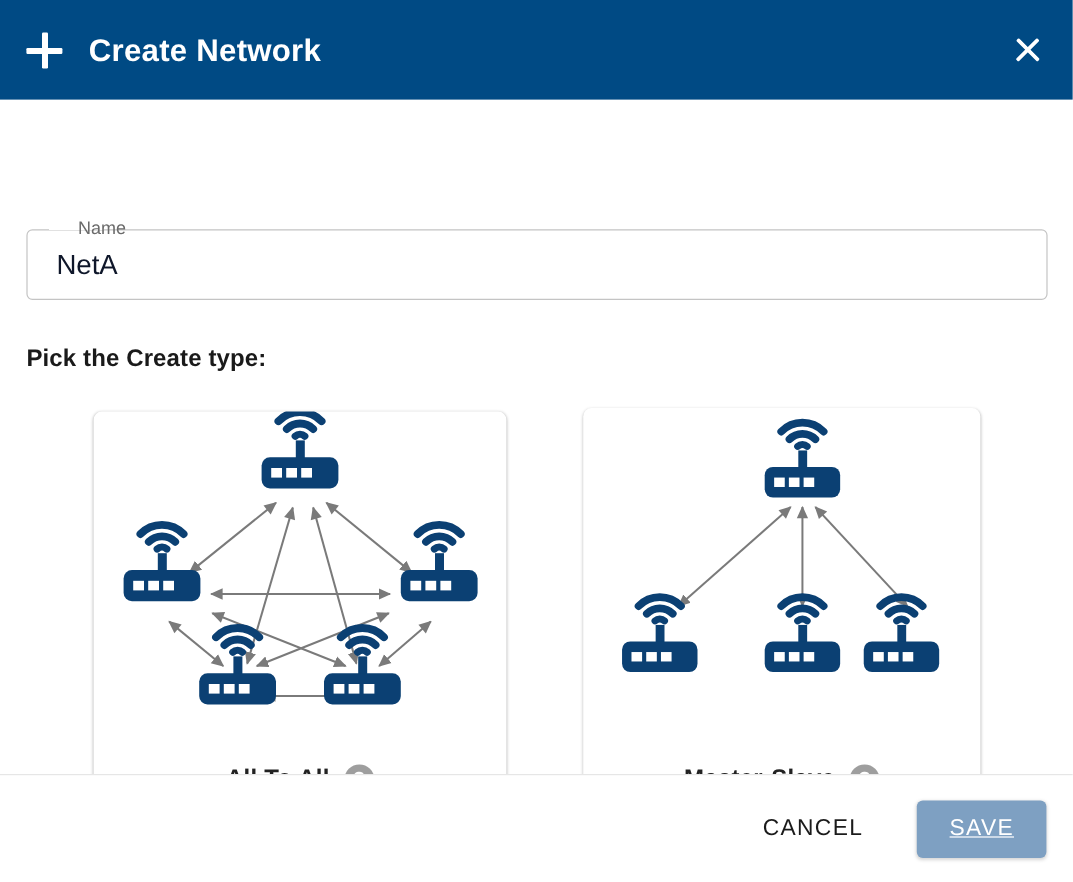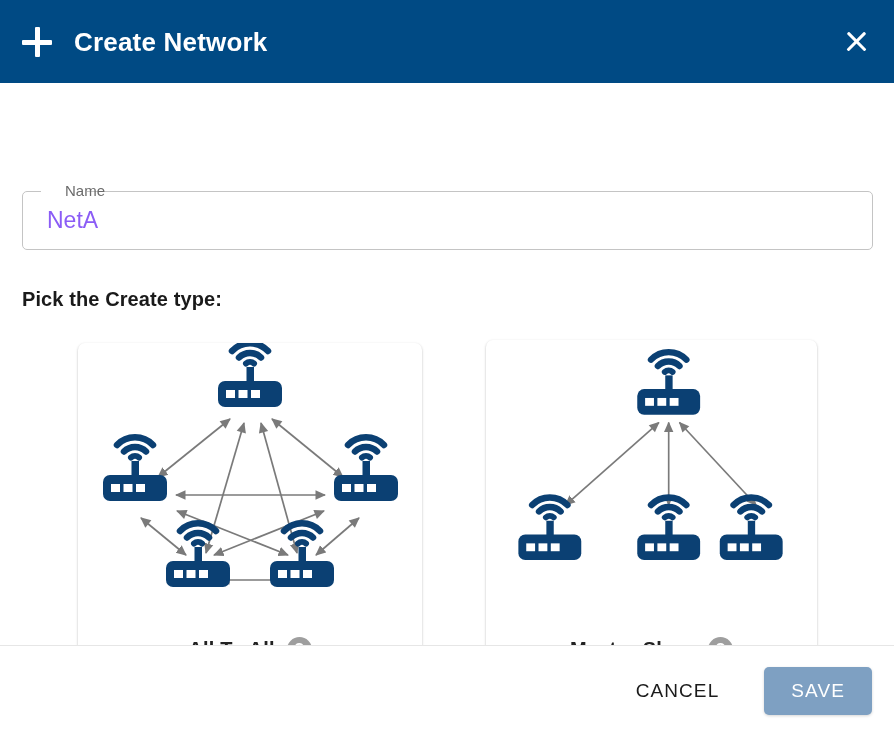--- a/index.html
+++ b/index.html
@@ -140,21 +140,21 @@
     left: 1px;
     top: 1px;
     width: 849px;
     height: 57px;
     box-sizing: border-box;
     border: none;
     outline: none;
     background: transparent;
     font-family: "Liberation Sans", sans-serif;
     font-size: 23px;
-    color: #8b5cf6;
+    color: #0f172a;
     padding: 0 24px;
   }
 
   
   .section-heading {
     position: absolute;
     left: 22px;
     top: 205px;
     font-size: 20px;
     font-weight: bold;
@@ -248,20 +248,21 @@
     background: transparent;
     color: #1b1b1b;
     padding: 11px 17px;
     margin-right: 28px;
   }
   .btn-save {
     background: #7EA0C2;
     color: #ffffff;
     padding: 13px 27px;
     box-shadow: 0 1px 3px rgba(0,0,0,0.17);
+    text-decoration: underline;
   }
 </style>
 </head>
 <body>
 
 <div class="dialog">
 
   <div class="dialog-header">
     <div class="header-plus-icon"></div>
     <div class="dialog-title">Create Network</div>

